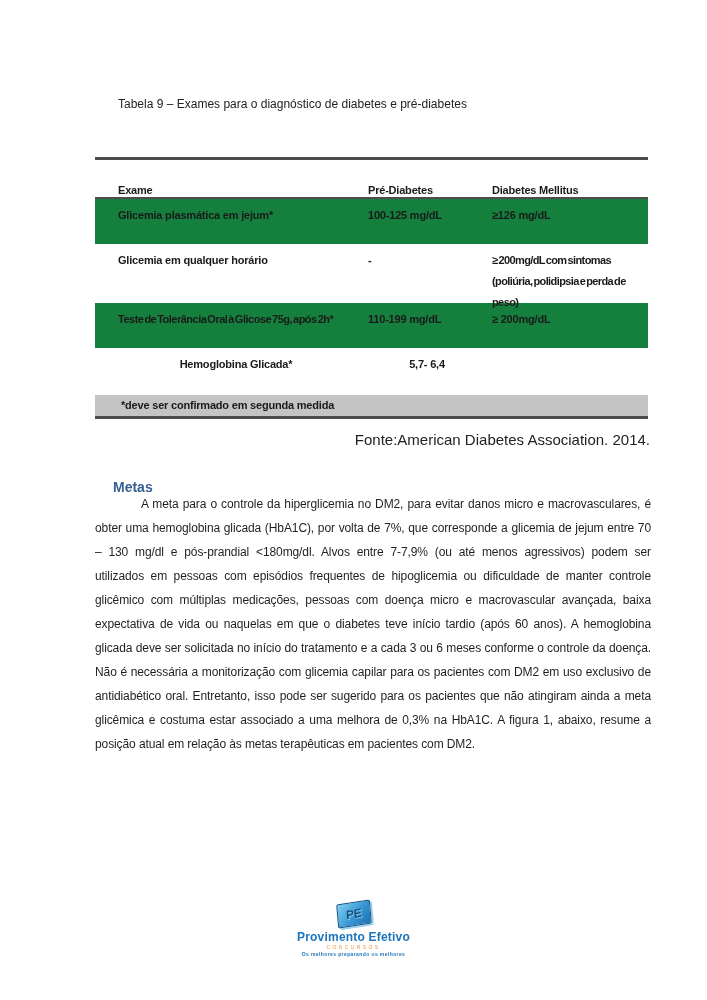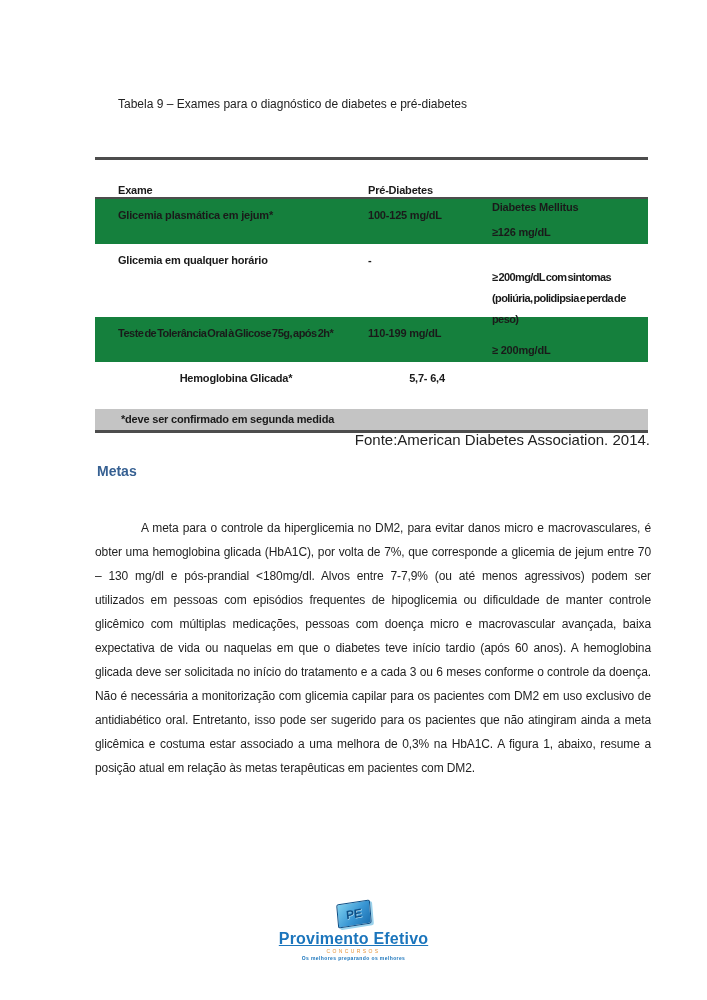--- a/index.html
+++ b/index.html
@@ -20,47 +20,47 @@
     position:absolute;left:95px;top:157px;width:553px;
     border-top:3px solid #4d4d4d;
     border-bottom:3px solid #4d4d4d;
     font-size:11px;font-weight:bold;
     letter-spacing:-0.2px;
   }
   .t-row{display:grid;grid-template-columns:273px 124px 156px;}
   .cell{padding-top:6px;line-height:21px;}
   .cell.c1{padding-left:23px;padding-right:14px;}
   .cell.c2{padding-right:6px;}
-  .cell.c3{padding-right:2px;margin-top:17px;}
+  .cell.c3{padding-right:2px;}
   .t-header{height:37px;border-bottom:2px solid #4d4d4d;}
   .t-header .cell{padding-top:20px;}
   .shaded{background:#15803d;}
   .r1{height:45px;}
-  .r2{height:73px;}
+  .r2{height:59px;}
   .r2 .cell{line-height:21px;}
   .r2 .c3{letter-spacing:-0.6px;word-spacing:-1.5px;}
   .r3{height:45px;}
   .r3 .c1{letter-spacing:-0.5px;word-spacing:-1.6px;line-height:21px;}
   .r4{height:47px;text-align:center;}
   .t-foot{
     height:18px;background:#c4c4c4;
     padding:3px 0 0 26px;line-height:14px;
   }
   .source{
     position:absolute;right:57px;top:431px;
     font-size:15px;color:#222;
   }
   
   .metas-heading{
     position:absolute;left:97px;top:463px;
     font-size:14px;font-weight:bold;color:#366092;
-    margin:0;
+    margin:16px;
   }
   .body-par{
-    position:absolute;left:95px;top:516px;width:556px;
+    position:absolute;left:95px;top:492px;width:556px;
     font-size:12px;line-height:24px;
     text-align:justify;text-indent:46px;
     letter-spacing:-0.1px;
     margin:0;color:#1f1f1f;
   }
   
   .logo{
     position:absolute;left:0;right:0;top:902px;
     text-align:center;line-height:1;
   }
@@ -71,22 +71,22 @@
     border:1px solid #0d4f86;
     border-radius:2px;
     transform:rotate(-9deg) skewX(-4deg);
     box-shadow:2px 2px 0 #9ad2ec;
     text-align:center;
     font-weight:bold;font-size:12px;line-height:22px;
     color:#0d4f86;text-shadow:0.5px 0.5px 0 #bfe6f7;
     margin-bottom:3px;
   }
   .logo-brand{
-    font-size:16px;font-weight:bold;color:#1b75bc;
-    letter-spacing:0.2px;margin-top:2px;text-decoration:underline;
+    font-size:12px;font-weight:bold;color:#1b75bc;
+    letter-spacing:0.2px;margin-top:2px;
   }
   .logo-sub{
     font-size:5px;color:#e8953c;letter-spacing:2.4px;margin-top:2px;
   }
   .logo-tagline{
     font-size:5px;font-weight:bold;color:#1b75bc;
     letter-spacing:0.4px;margin-top:2px;
   }
 </style>
 </head>

